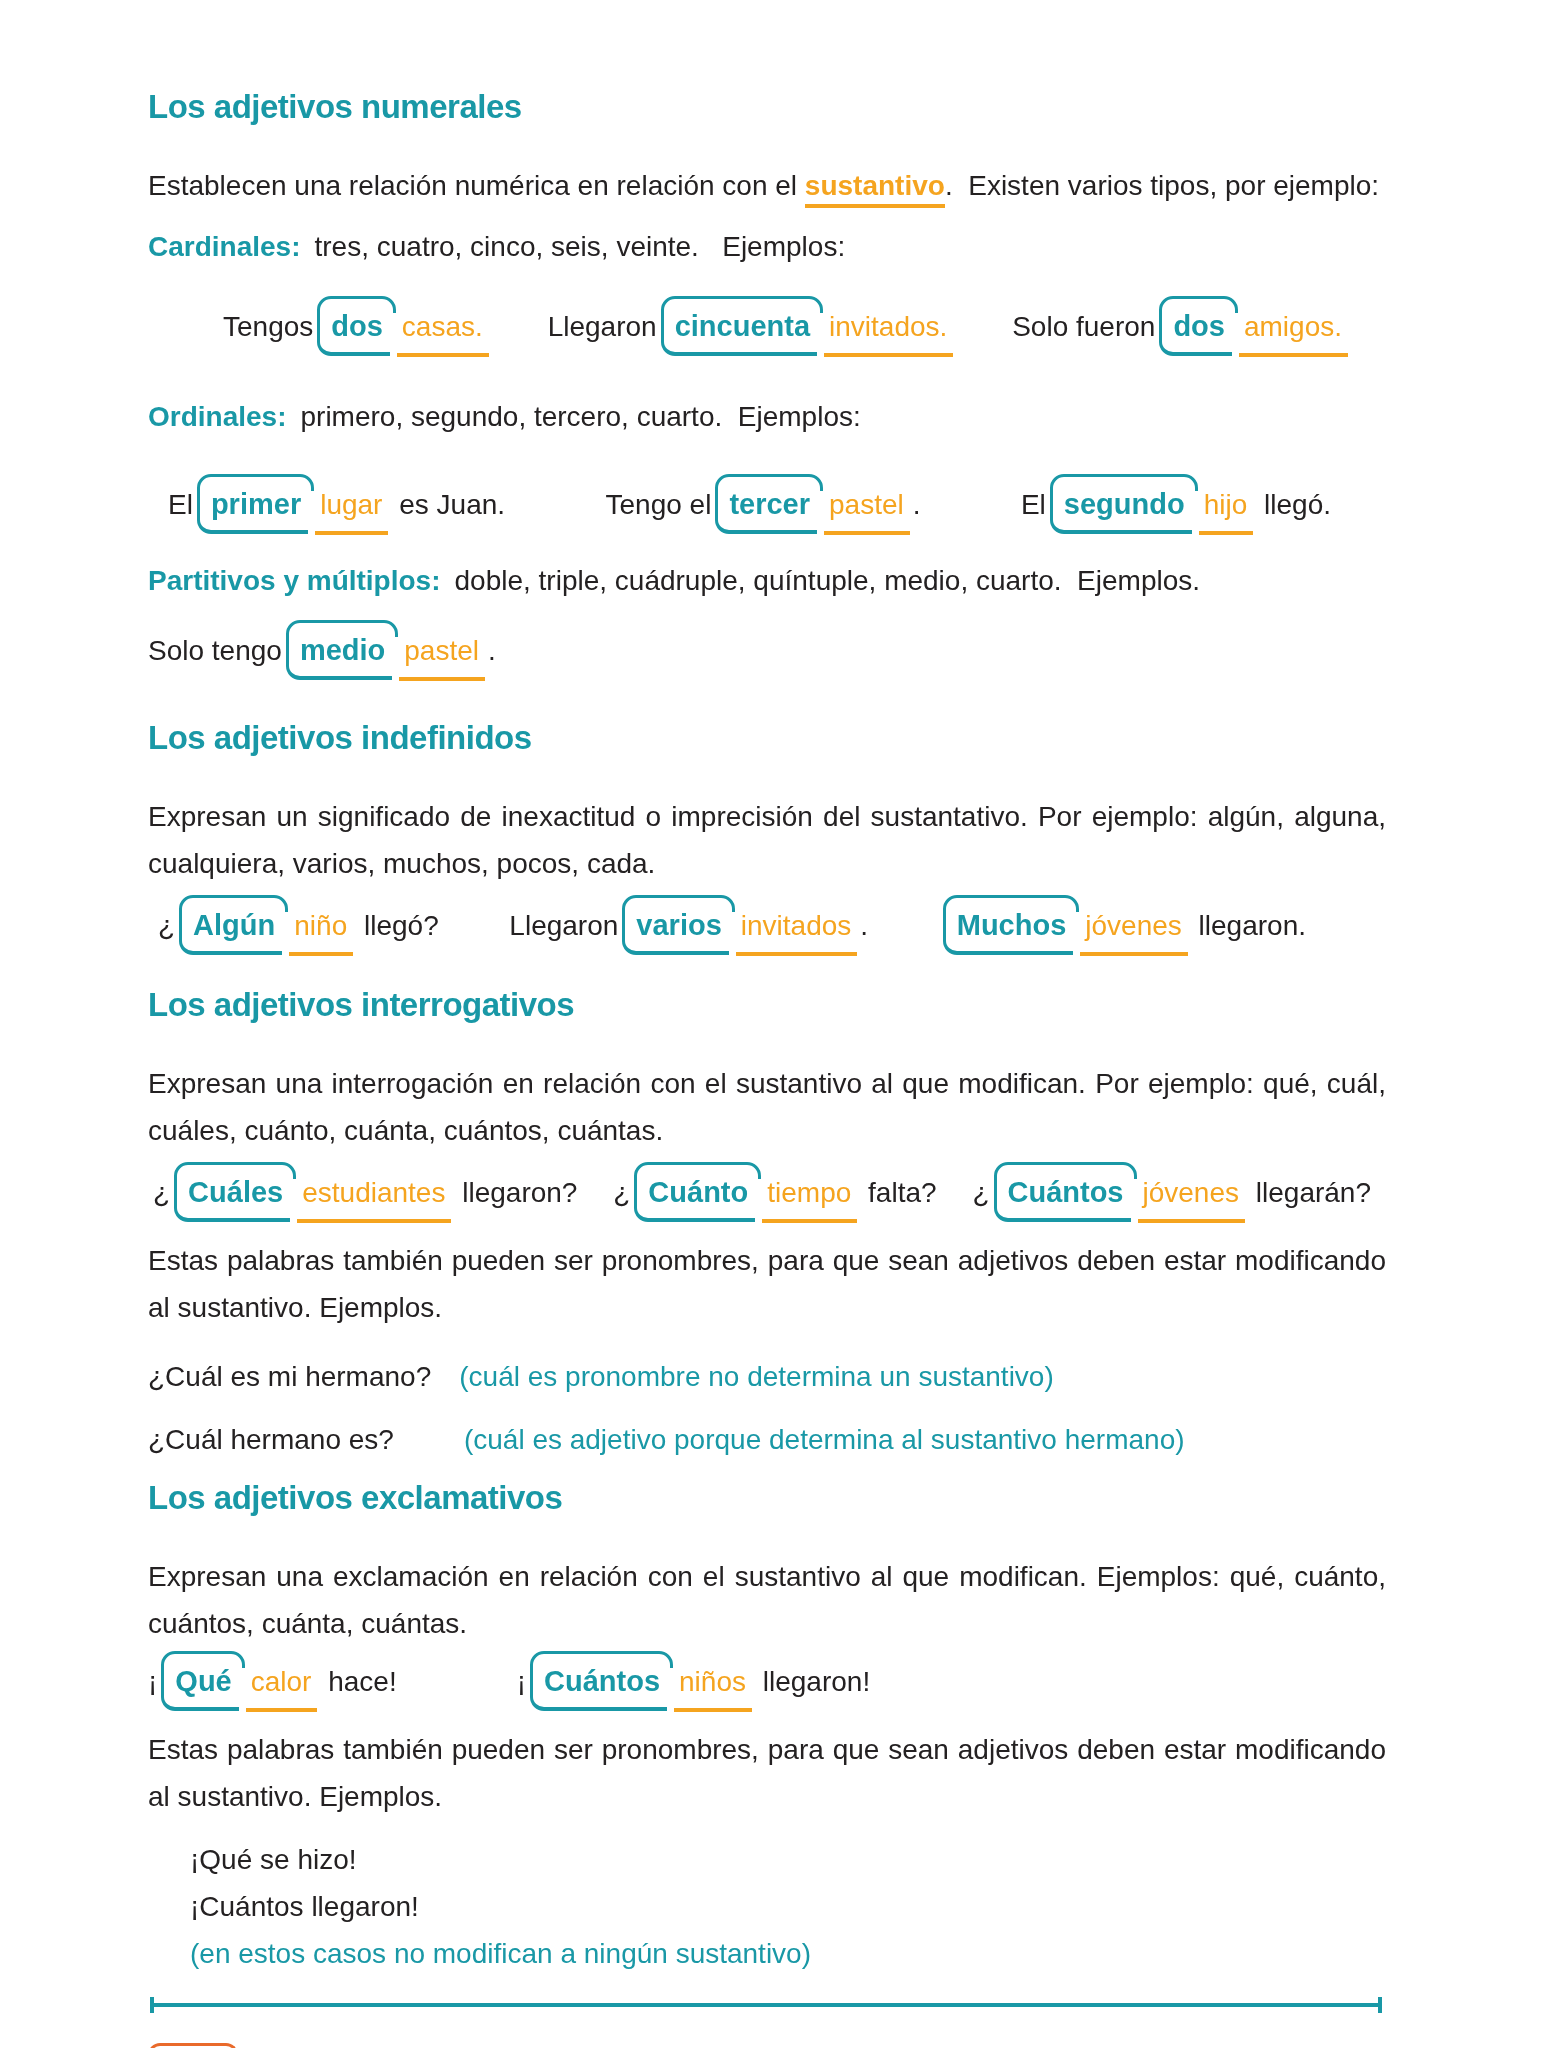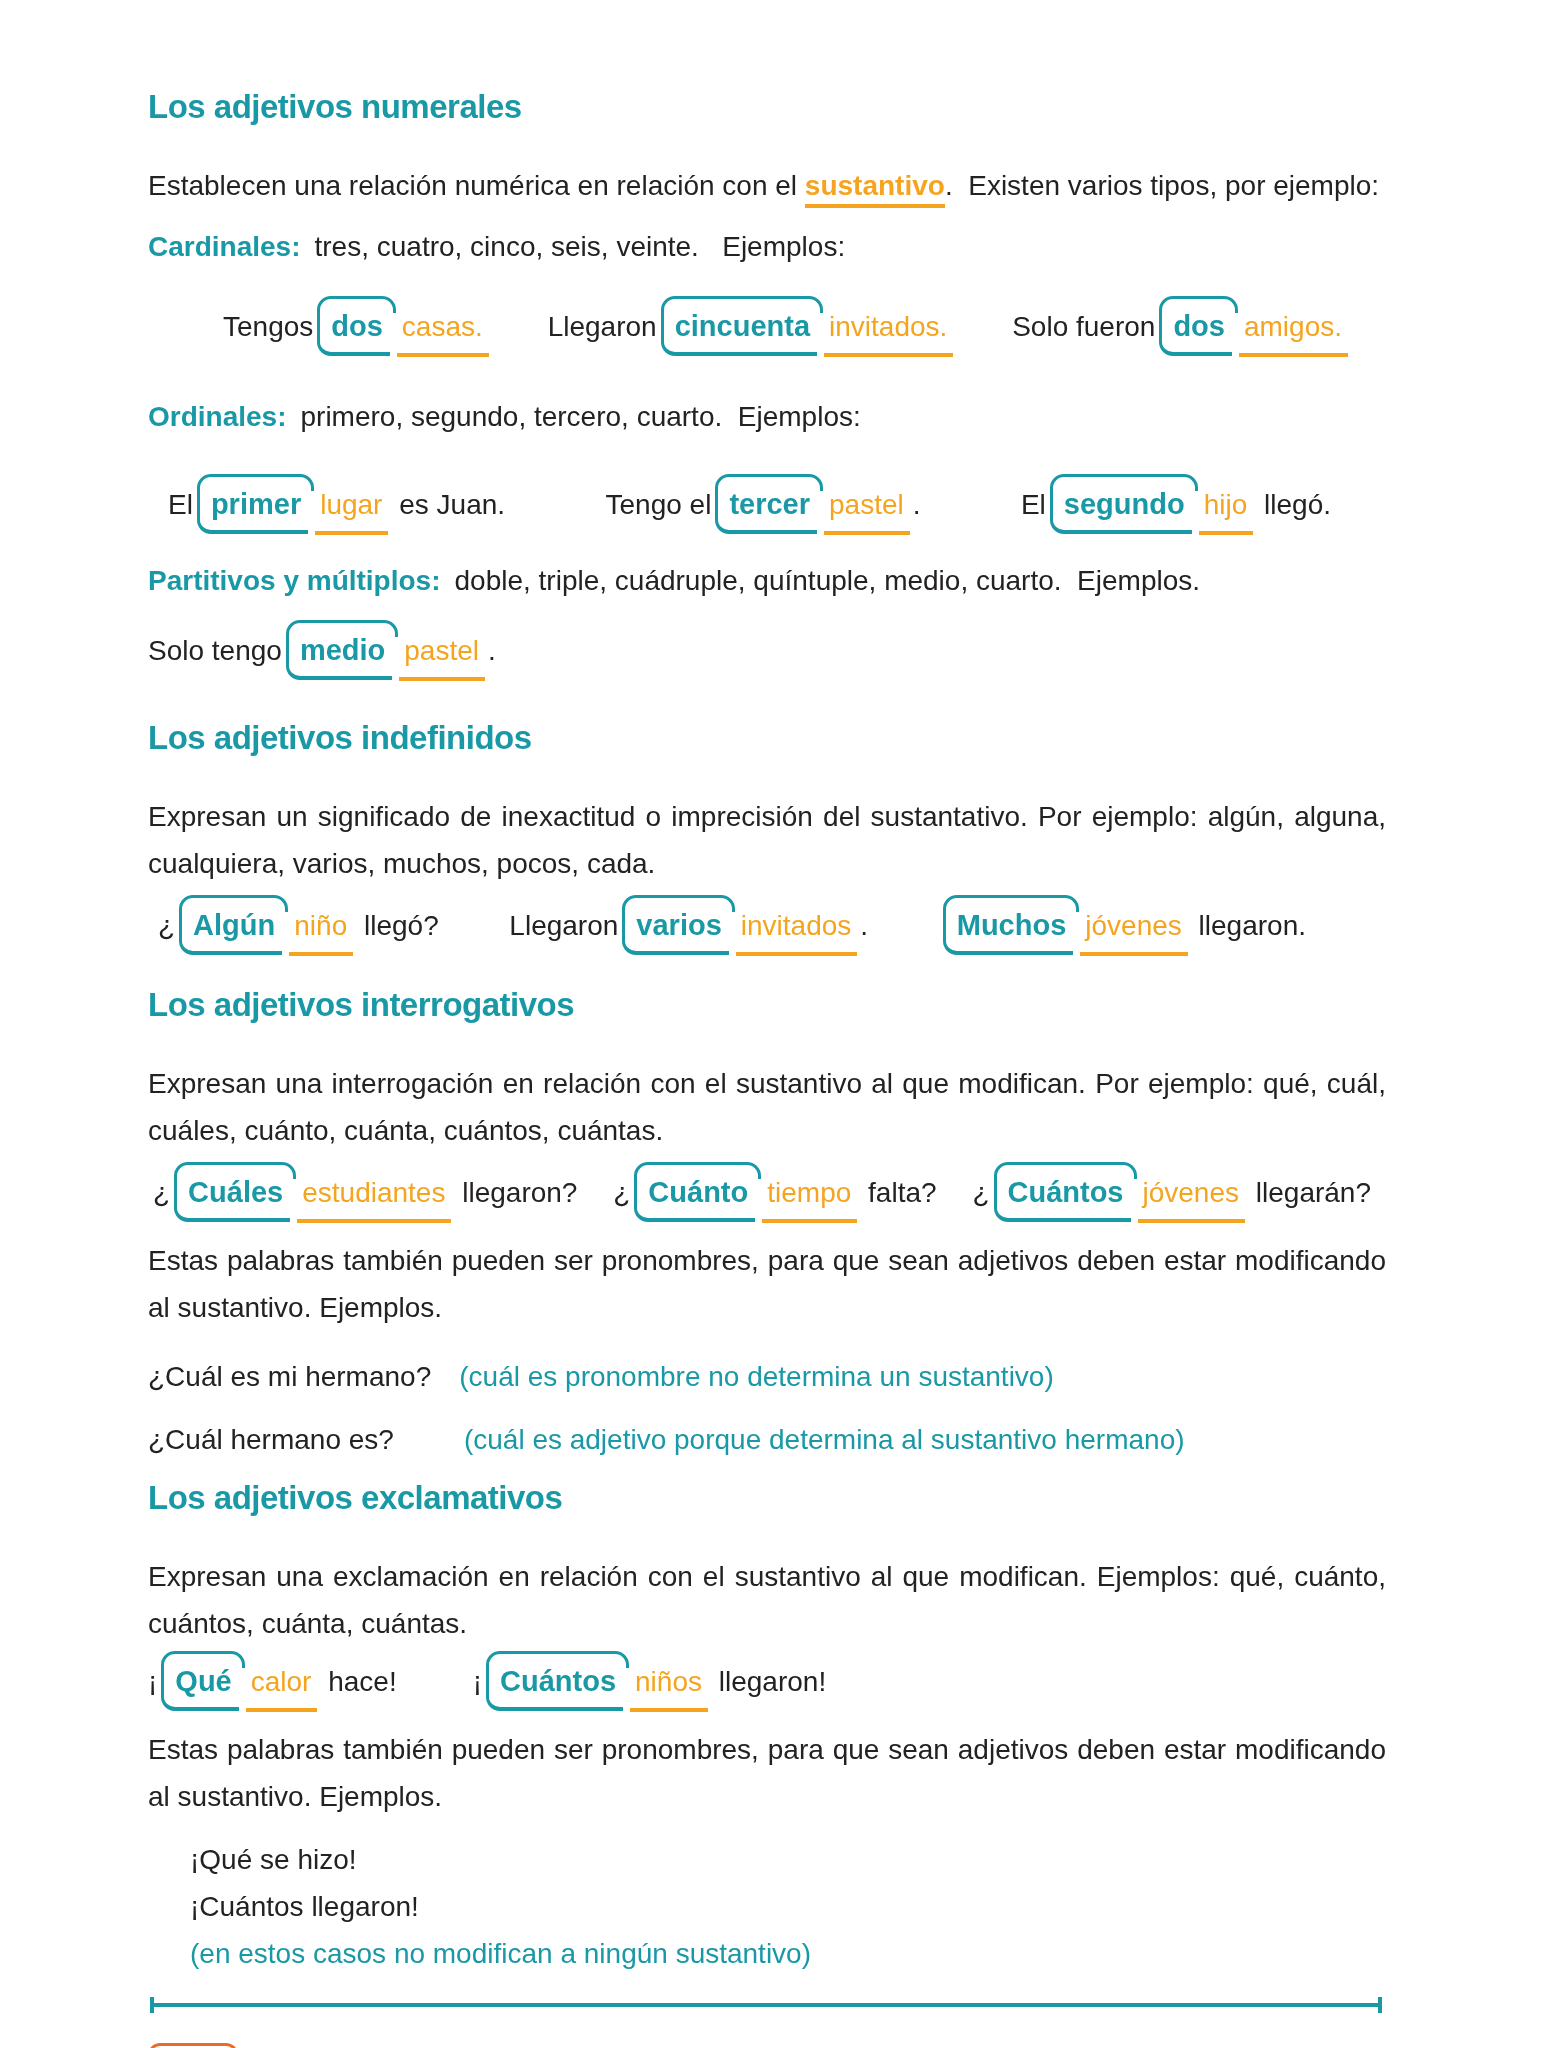--- a/index.html
+++ b/index.html
@@ -125,21 +125,21 @@
     </div>
     <div class="pron" style="margin-top:16px;">
       <span>¿Cuál hermano es?</span>
       <span class="comment" style="margin-left:70px;">(cuál es adjetivo porque determina al sustantivo hermano)</span>
     </div>
 
     <h2 class="sect" style="margin-top:16px;">Los adjetivos exclamativos</h2>
 
     <p class="p just">Expresan una exclamación en relación con el sustantivo al que modifican. Ejemplos: qué, cuánto, cuántos, cuánta, cuántas.</p>
 
-    <div class="exrow center" style="margin-top:4px;gap:76px;">
+    <div class="exrow center" style="margin-top:4px;gap:120px;">
       <span class="ex"><span class="pre">¡</span><span class="det">Qué</span><span class="noun">calor</span><span class="post"> hace!</span></span>
       <span class="ex"><span class="pre">¡</span><span class="det">Cuántos</span><span class="noun">niños</span><span class="post"> llegaron!</span></span>
     </div>
 
     <p class="p just" style="margin-top:14px;">Estas palabras también pueden ser pronombres, para que sean adjetivos deben estar modificando al sustantivo. Ejemplos.</p>
 
     <div class="finalrow" style="margin-top:16px;">
       <span>¡Qué se hizo!</span>
       <span style="margin-left:42px;">¡Cuántos llegaron!</span>
       <span class="comment" style="margin-left:20px;">(en estos casos no modifican a ningún sustantivo)</span>

